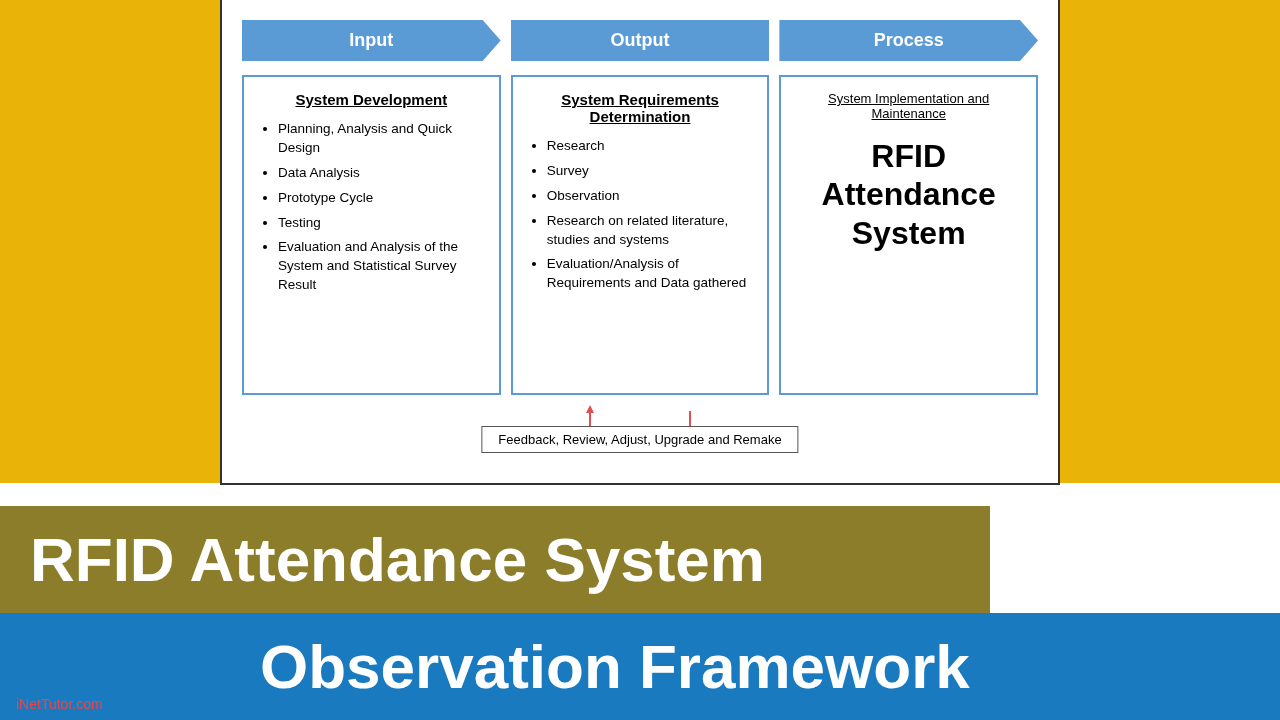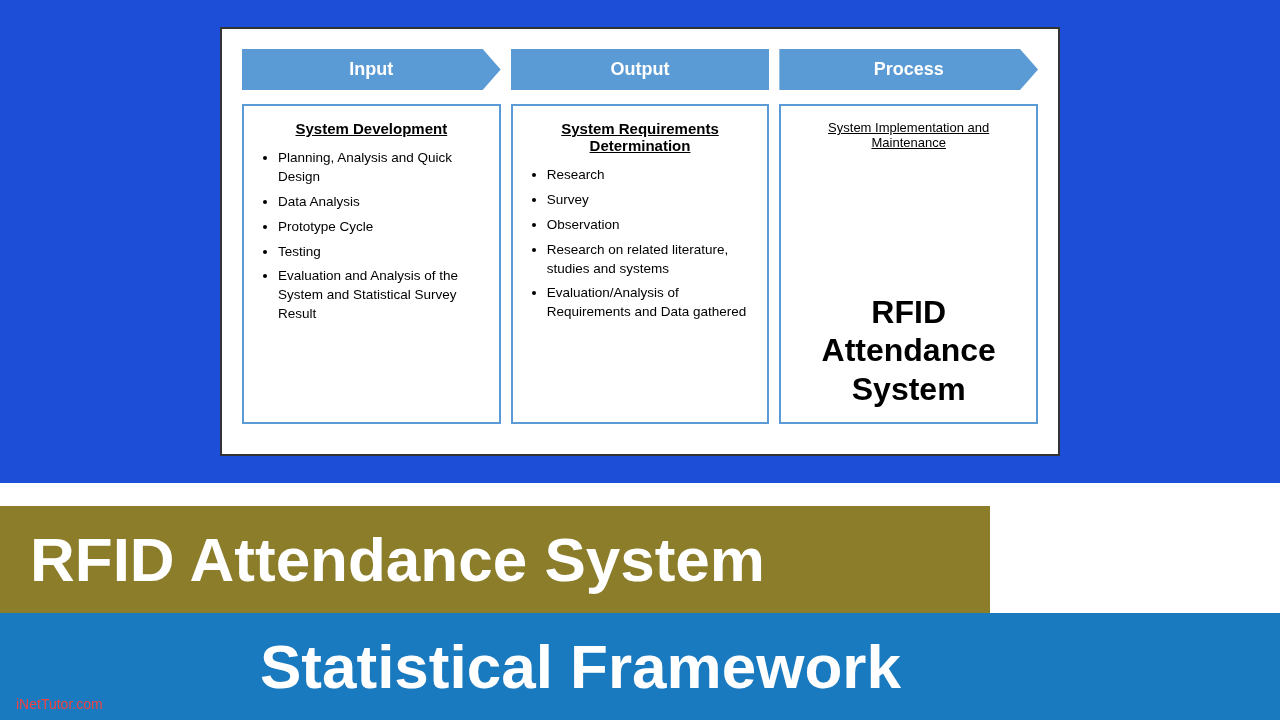--- a/index.html
+++ b/index.html
@@ -7,21 +7,21 @@
       width: 1280px;
       height: 720px;
       overflow: hidden;
       background: #fff;
       font-family: Arial, sans-serif;
       position: relative;
     }
 
     
     .diagram-area {
-      background: #1d4ed8;
+      background: #eab308;
       width: 1280px;
       height: 483px;
       display: flex;
       align-items: center;
       justify-content: center;
     }
 
     .diagram-container {
       border: 2px solid #333;
       width: 840px;
@@ -89,21 +89,21 @@
     
     .output-box {
       flex: 1;
       border: 2px solid #5b9bd5;
       padding: 14px 16px;
       min-height: 320px;
       background: #fff;
       display: flex;
       flex-direction: column;
       align-items: center;
-      justify-content: space-between;
+      justify-content: flex-start;
       text-align: center;
     }
 
     .output-subtitle {
       font-size: 13px;
       text-decoration: underline;
       margin-bottom: 16px;
       text-align: center;
     }
 
@@ -200,29 +200,46 @@
           <li>Evaluation/Analysis of Requirements and Data gathered</li>
         </ul>
       </div>
 
       <div class="output-box">
         <div class="output-subtitle">System Implementation and Maintenance</div>
         <div class="output-title">RFID Attendance System</div>
       </div>
     </div>
 
+    <div style="position:relative; margin-top: 8px; height: 50px;">
+
+      <svg width="300" height="45" style="position:absolute; left:50%; transform:translateX(-50%); top:0;">
+
+        <line x1="100" y1="35" x2="100" y2="8" stroke="#e05050" stroke-width="2"></line>
+        <polygon points="100,2 96,10 104,10" fill="#e05050"></polygon>
+
+        <line x1="100" y1="35" x2="200" y2="35" stroke="#e05050" stroke-width="2"></line>
+
+        <line x1="200" y1="8" x2="200" y2="35" stroke="#e05050" stroke-width="2"></line>
+        <polygon points="200,40 196,32 204,32" fill="#e05050"></polygon>
+      </svg>
+
+      <div style="position:absolute; bottom:0; left:50%; transform:translateX(-50%); border:1px solid #555; padding:5px 16px; font-size:13px; background:#fff; white-space:nowrap;">
+        <span>Feedback, Review, Adjust, Upgrade and Remake</span>
+      </div>
+    </div>
 
   </div>
 </div>
 
 <div class="banners-wrapper">
   <div style="position:relative;">
     <div class="banner-olive">
       <span class="banner-olive-text">RFID Attendance System</span>
     </div>
   </div>
   <div style="position:relative;">
     <div class="banner-blue">
-      <span class="banner-blue-text">Statistical Framework</span>
+      <span class="banner-blue-text">Observation Framework</span>
     </div>
     <div class="branding">iNetTutor.com</div>
   </div>
 </div>
 
 </body></html>

